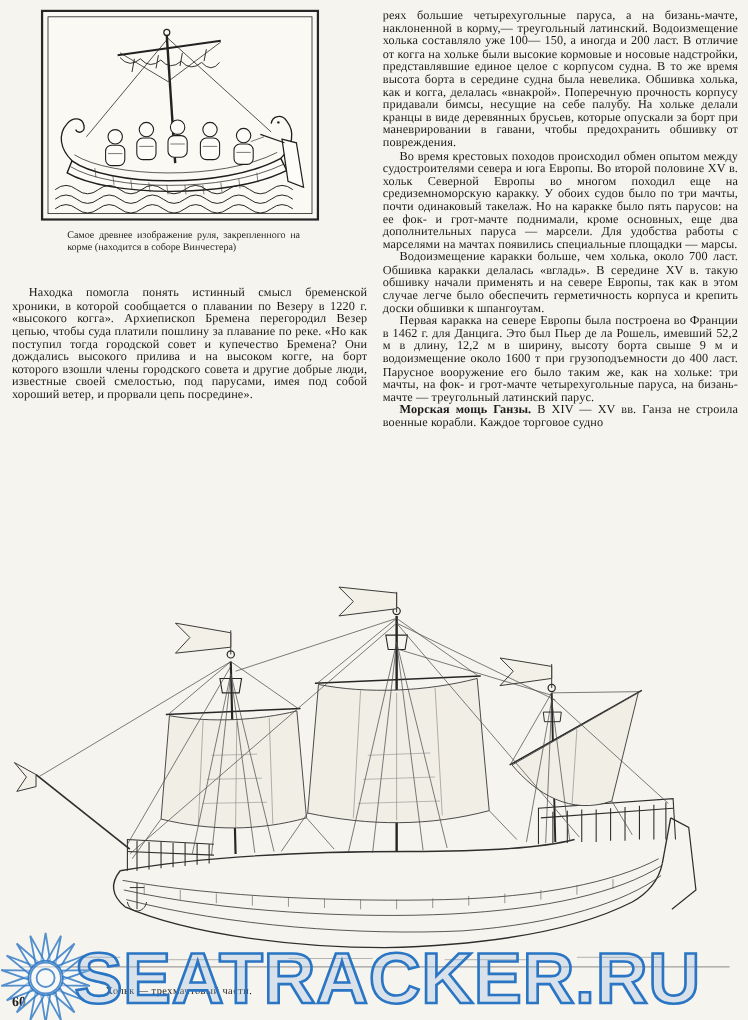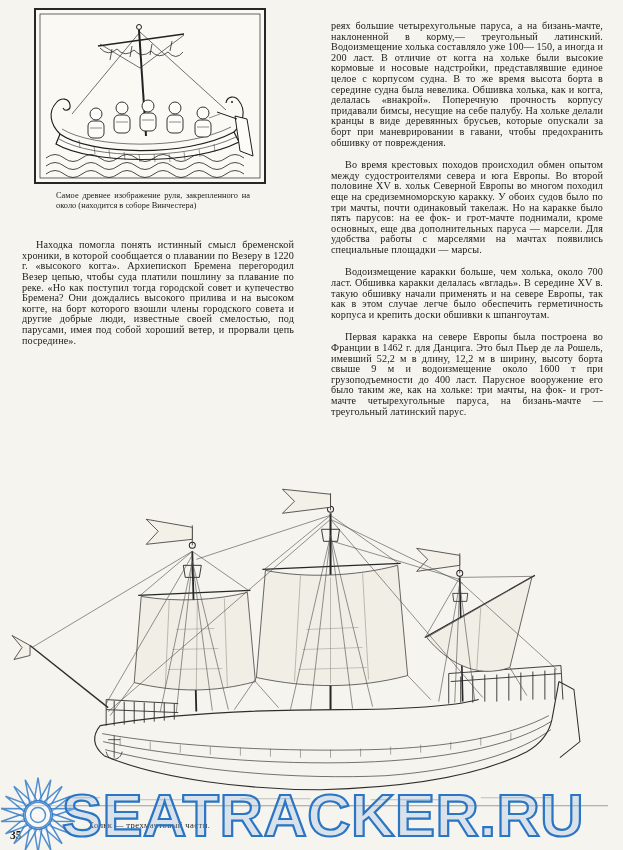--- a/index.html
+++ b/index.html
@@ -1,20 +1,20 @@
 <!DOCTYPE html>
 <html><head>
 <meta charset="utf-8">
 <style>
   html,body{margin:0;padding:0;}
   body{background:#f6f4ee;}
   .page{position:relative;width:623px;height:850px;background:#f6f4ee;overflow:hidden;
         font-family:"Liberation Serif",serif;color:#1b1b1b;}
   .coltext{font-size:10.2px;line-height:10.6px;text-align:justify;letter-spacing:0.1px;}
-  .para{margin:12px;}
+  .para{margin:0;}
   .para.indent{text-indent:14px;}
   .bold{font-weight:bold;}
   .italic{}
 
   .col-left{position:absolute;left:10px;top:8px;width:296px;}
   .col-right{position:absolute;left:319px;top:9px;width:296px;}
 
   .top-figure{margin:0 0 0 24px;width:232px;height:176px;}
   .top-figure svg{display:block;}
   .top-caption{margin:7px 0 0 46px;width:194px;font-size:8.4px;line-height:9.6px;text-align:justify;color:#222;}
@@ -98,31 +98,32 @@
           <path d="M 175 110 L 186 106"></path>
         </g>
 
         <g stroke="#1e1e1e" stroke-width="0.8" fill="none">
           <path d="M 12 150 q 9 -7 18 0 t 18 0 t 18 0 t 18 0 t 18 0 t 18 0 t 18 0 t 18 0 t 18 0 t 18 0 t 18 0"></path>
           <path d="M 12 158 q 9 -7 18 0 t 18 0 t 18 0 t 18 0 t 18 0 t 18 0 t 18 0 t 18 0 t 18 0 t 18 0 t 18 0"></path>
           <path d="M 12 166 q 9 -7 18 0 t 18 0 t 18 0 t 18 0 t 18 0 t 18 0 t 18 0 t 18 0 t 18 0 t 18 0 t 18 0"></path>
         </g>
       </svg>
     </figure>
-    <div class="top-caption">Самое древнее изображение руля, закрепленного на около (находится в соборе Винчестера)</div>
+    <div class="top-caption">Самое древнее изображение руля, закрепленного на корме (находится в соборе Винчестера)</div>
     <div class="coltext left-text">
         <p class="para indent"><span>Находка помогла понять истинный смысл бременской хроники, в которой сообщается о плавании по Везеру в 1220 г. «высокого когга». Архиепископ Бремена перегородил Везер цепью, чтобы суда платили пошлину за плавание по реке. «Но как поступил тогда городской совет и купечество Бремена? Они дождались высокого прилива и на высоком когге, на борт которого взошли члены городского совета и другие добрые люди, известные своей смелостью, под парусами, имея под собой хороший ветер, и прорвали цепь посредине».</span></p>
       </div>
   </div>
 
   <div class="col-right coltext">
       <p class="para"><span>реях большие четырехугольные паруса, а на бизань-мачте, наклоненной в корму,— треугольный латинский. Водоизмещение холька составляло уже 100— 150, а иногда и 200 ласт. В отличие от когга на хольке были высокие кормовые и носовые надстройки, представлявшие единое целое с корпусом судна. В то же время высота борта в середине судна была невелика. Обшивка холька, как и когга, делалась «внакрой». Поперечную прочность корпусу придавали бимсы, несущие на себе палубу. На хольке делали кранцы в виде деревянных брусьев, которые опускали за борт при маневрировании в гавани, чтобы предохранить обшивку от повреждения.</span></p>
       <p class="para indent"><span>Во время крестовых походов происходил обмен опытом между судостроителями севера и юга Европы. Во второй половине XV в. хольк Северной Европы во многом походил еще на средиземноморскую каракку. У обоих судов было по три мачты, почти одинаковый такелаж. Но на каракке было пять парусов: на ее фок- и грот-мачте поднимали, кроме основных, еще два дополнительных паруса — марсели. Для удобства работы с марселями на мачтах появились специальные площадки — марсы.</span></p>
       <p class="para indent"><span>Водоизмещение каракки больше, чем холька, около 700 ласт. Обшивка каракки делалась «вгладь». В середине XV в. такую обшивку начали применять и на севере Европы, так как в этом случае легче было обеспечить герметичность корпуса и крепить доски обшивки к шпангоутам.</span></p>
       <p class="para indent"><span>Первая каракка на севере Европы была построена во Франции в 1462 г. для Данцига. Это был </span><span class="italic">Пьер де ла Рошель</span><span>, имевший 52,2 м в длину, 12,2 м в ширину, высоту борта свыше 9 м и водоизмещение около 1600 т при грузоподъемности до 400 ласт. Парусное вооружение его было таким же, как на хольке: три мачты, на фок- и грот-мачте четырехугольные паруса, на бизань-мачте — треугольный латинский парус.</span></p>
+      <p class="para indent"><span class="bold">Морская мощь Ганзы. </span><span>В XIV — XV вв. Ганза не строила военные корабли. Каждое торговое судно</span></p>
     </div>
 
   <div class="bottom-figure">
     <svg viewBox="0 0 603 325">
 
       <line x1="6" y1="316" x2="597" y2="316" stroke="#777" stroke-width="0.7"></line>
       <g stroke="#888" stroke-width="0.5">
         <path d="M 60 308 h 30 M 130 310 h 45 M 230 309 h 70 M 360 310 h 70 M 470 308 h 70"></path>
       </g>
 
@@ -211,21 +212,21 @@
         <path d="M 182 62 L 130 106 M 182 62 L 238 101 M 320 26 L 254 80 M 320 26 L 388 74 M 449 88 L 415 147 M 449 88 L 522 87"></path>
         <path d="M 124 193 L 100 226 M 245 192 L 268 218 M 246 188 L 224 220 M 397 186 L 420 210 M 499 178 L 516 206"></path>
       </g>
       <g stroke="#777" stroke-width="0.4" fill="none">
         <path d="M 158 180 L 212 179 M 162 160 L 208 159 M 166 140 L 204 139"></path>
         <path d="M 288 180 L 356 178 M 292 160 L 352 158 M 296 140 L 348 138"></path>
       </g>
     </svg>
   </div>
 
-  <div class="page-number">35</div>
+  <div class="page-number">60</div>
   <div class="bottom-caption">Хольк — трехмачтовый части.</div>
 
   <div class="watermark">
     <svg class="wm-sun" viewBox="-52 -52 104 104">
       <defs>
           <path id="sunray" d="M -5 -19 L 0 -50 L 5 -19 Z"></path>
         </defs>
       <g fill="rgba(250,252,255,0.45)" stroke="rgba(42,118,196,0.8)" stroke-width="2">
         <use href="#sunray"></use>
         <use href="#sunray" transform="rotate(20)"></use>

